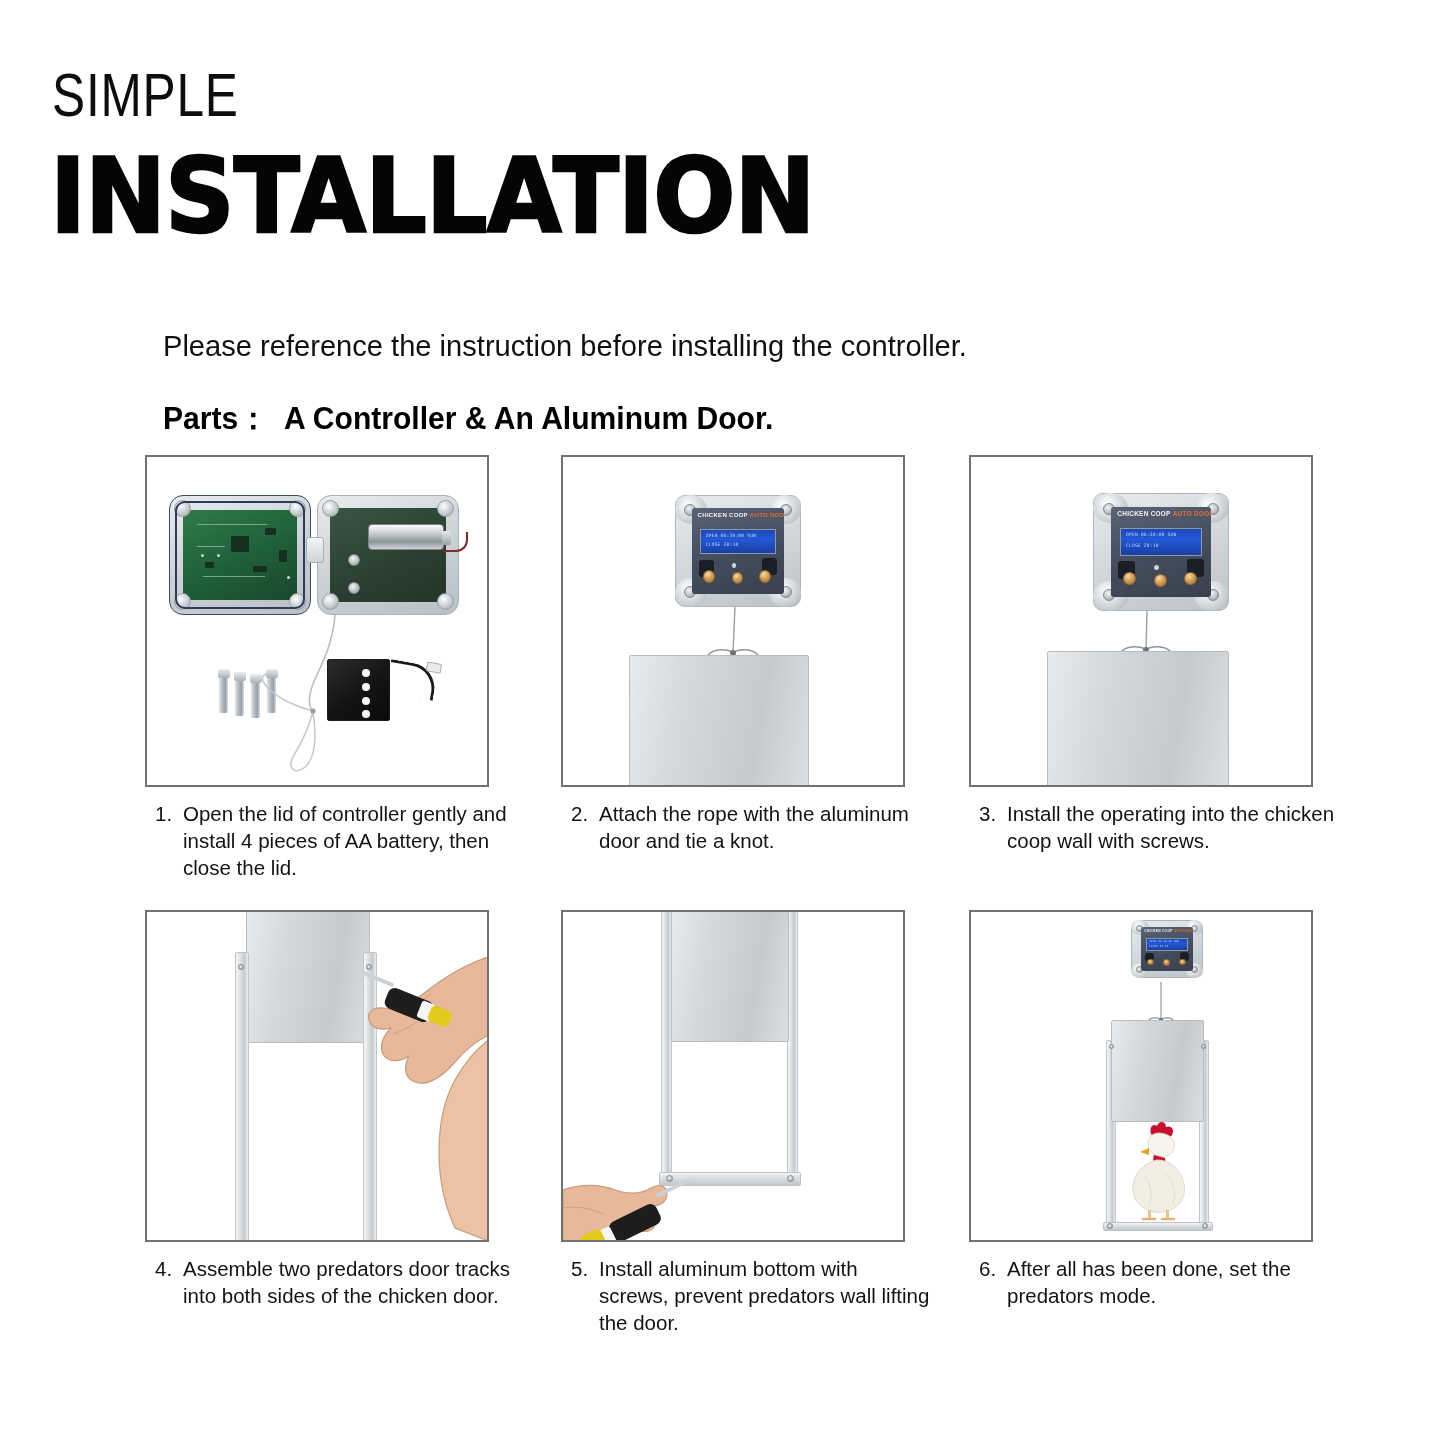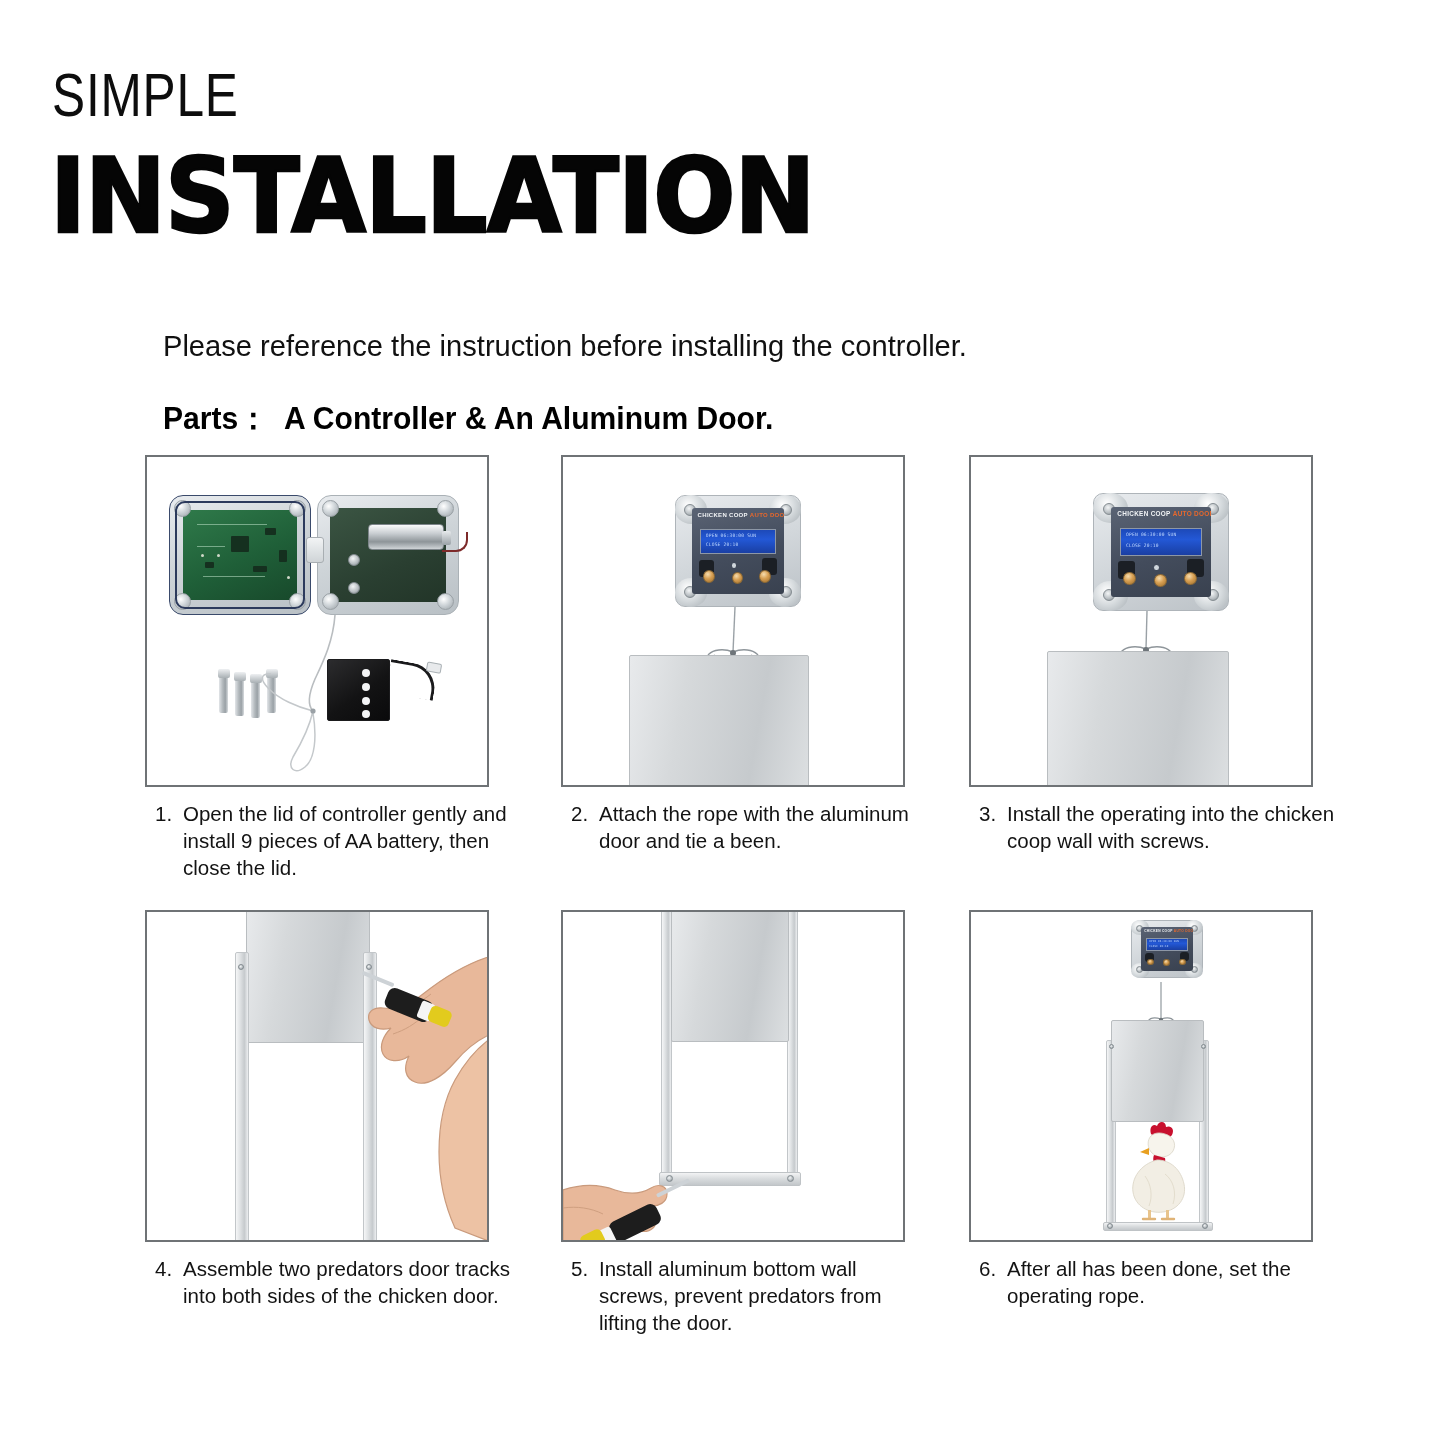--- a/index.html
+++ b/index.html
@@ -314,21 +314,21 @@
         <svg class="rope-svg" viewBox="0 0 344 332">
           <path d="M188 158 C186 185, 176 205, 168 222 C162 236, 160 248, 166 254" fill="none" stroke="#b9bdc0" stroke-width="1.6"></path>
           <path d="M166 254 C150 250, 132 242, 122 232 C112 222, 114 216, 124 217" fill="none" stroke="#c4c8cb" stroke-width="1.5"></path>
           <path d="M166 254 C162 272, 152 290, 146 300 C140 312, 148 318, 158 310 C168 302, 170 280, 166 256" fill="none" stroke="#c4c8cb" stroke-width="1.5"></path>
           <circle cx="166" cy="254" r="2.6" fill="#9aa1a6"></circle>
         </svg>
 
       </div>
       <div class="caption">
         <span class="numwrap"><span class="num">1.</span></span>
-        <span class="body">Open the lid of controller gently and install 9 pieces of AA battery, then close the lid.</span>
+        <span class="body">Open the lid of controller gently and install 4 pieces of AA battery, then close the lid.</span>
       </div>
     </div>
 
     <div class="cell" id="cell-2">
       <div class="panel">
 
         <div class="ctrl" style="left:112px;top:38px;width:126px;height:112px;">
           <div class="ear" style="left:-1px;top:-1px;"></div>
           <div class="ear" style="right:-1px;top:-1px;"></div>
           <div class="ear" style="left:-1px;bottom:-1px;"></div>
@@ -358,21 +358,21 @@
           <line x1="172" y1="150" x2="170" y2="195" stroke="#9aa1a6" stroke-width="1.4"></line>
           <path d="M170 195 C160 191, 150 193, 146 197 C143 200, 147 201, 152 198" fill="none" stroke="#8e959a" stroke-width="1.4"></path>
           <path d="M170 195 C180 191, 190 193, 194 197 C197 200, 193 201, 188 198" fill="none" stroke="#8e959a" stroke-width="1.4"></path>
           <circle cx="170" cy="196" r="3" fill="#6e757a"></circle>
         </svg>
 
         <div class="door-plate" style="left:66px;top:198px;width:180px;height:134px;"></div>
       </div>
       <div class="caption">
         <span class="numwrap"><span class="num">2.</span></span>
-        <span class="body">Attach the rope with the aluminum door and tie a been.</span>
+        <span class="body">Attach the rope with the aluminum door and tie a knot.</span>
       </div>
     </div>
 
     <div class="cell" id="cell-3">
       <div class="panel">
 
         <div class="ctrl" style="left:122px;top:36px;width:136px;height:118px;">
           <div class="ear" style="left:-1px;top:-1px;"></div>
           <div class="ear" style="right:-1px;top:-1px;"></div>
           <div class="ear" style="left:-1px;bottom:-1px;"></div>
@@ -472,21 +472,21 @@
           <g>
             <rect x="46" y="300" width="52" height="22" rx="7" transform="rotate(-26 72 311)" fill="#1d1d1d"></rect>
             <rect x="38" y="316" width="13" height="18" rx="3" transform="rotate(-26 44 325)" fill="#f5f5f5"></rect>
             <rect x="18" y="320" width="23" height="17" rx="5" transform="rotate(-26 29 328)" fill="#e2cb1d"></rect>
             <rect x="92" y="274" width="36" height="4" rx="1.5" transform="rotate(-26 110 276)" fill="#cdd2d6"></rect>
           </g>
         </svg>
       </div>
       <div class="caption">
         <span class="numwrap"><span class="num">5.</span></span>
-        <span class="body">Install aluminum bottom wall screws, prevent predators from lifting the door.</span>
+        <span class="body">Install aluminum bottom with screws, prevent predators wall lifting the door.</span>
       </div>
     </div>
 
     <div class="cell" id="cell-6">
       <div class="panel">
 
         <div class="ctrl" style="left:160px;top:8px;width:72px;height:58px;">
           <div class="ear" style="left:-1px;top:-1px;"></div>
           <div class="ear" style="right:-1px;top:-1px;"></div>
           <div class="ear" style="left:-1px;bottom:-1px;"></div>
@@ -540,18 +540,18 @@
                    C57 92, 66 80, 63 66 C60 52, 50 42, 36 42 Z" fill="#f2eee4" stroke="#ddd7c8" stroke-width="0.9"></path>
           <path d="M24 58 C30 66, 32 78, 28 88" fill="none" stroke="#e3ddcd" stroke-width="1"></path>
           <path d="M44 56 C52 62, 56 74, 52 86" fill="none" stroke="#e3ddcd" stroke-width="1"></path>
           <rect x="27" y="92" width="3" height="9" fill="#e8c48c"></rect>
           <rect x="45" y="92" width="3" height="9" fill="#e8c48c"></rect>
           <path d="M22 101 L34 101 M41 101 L53 101" stroke="#e0b477" stroke-width="2.4" stroke-linecap="round"></path>
         </svg>
       </div>
       <div class="caption">
         <span class="numwrap"><span class="num">6.</span></span>
-        <span class="body">After all has been done, set the operating rope.</span>
+        <span class="body">After all has been done, set the predators mode.</span>
       </div>
     </div>
 
   </div>
 </div>
 
 </body></html>

